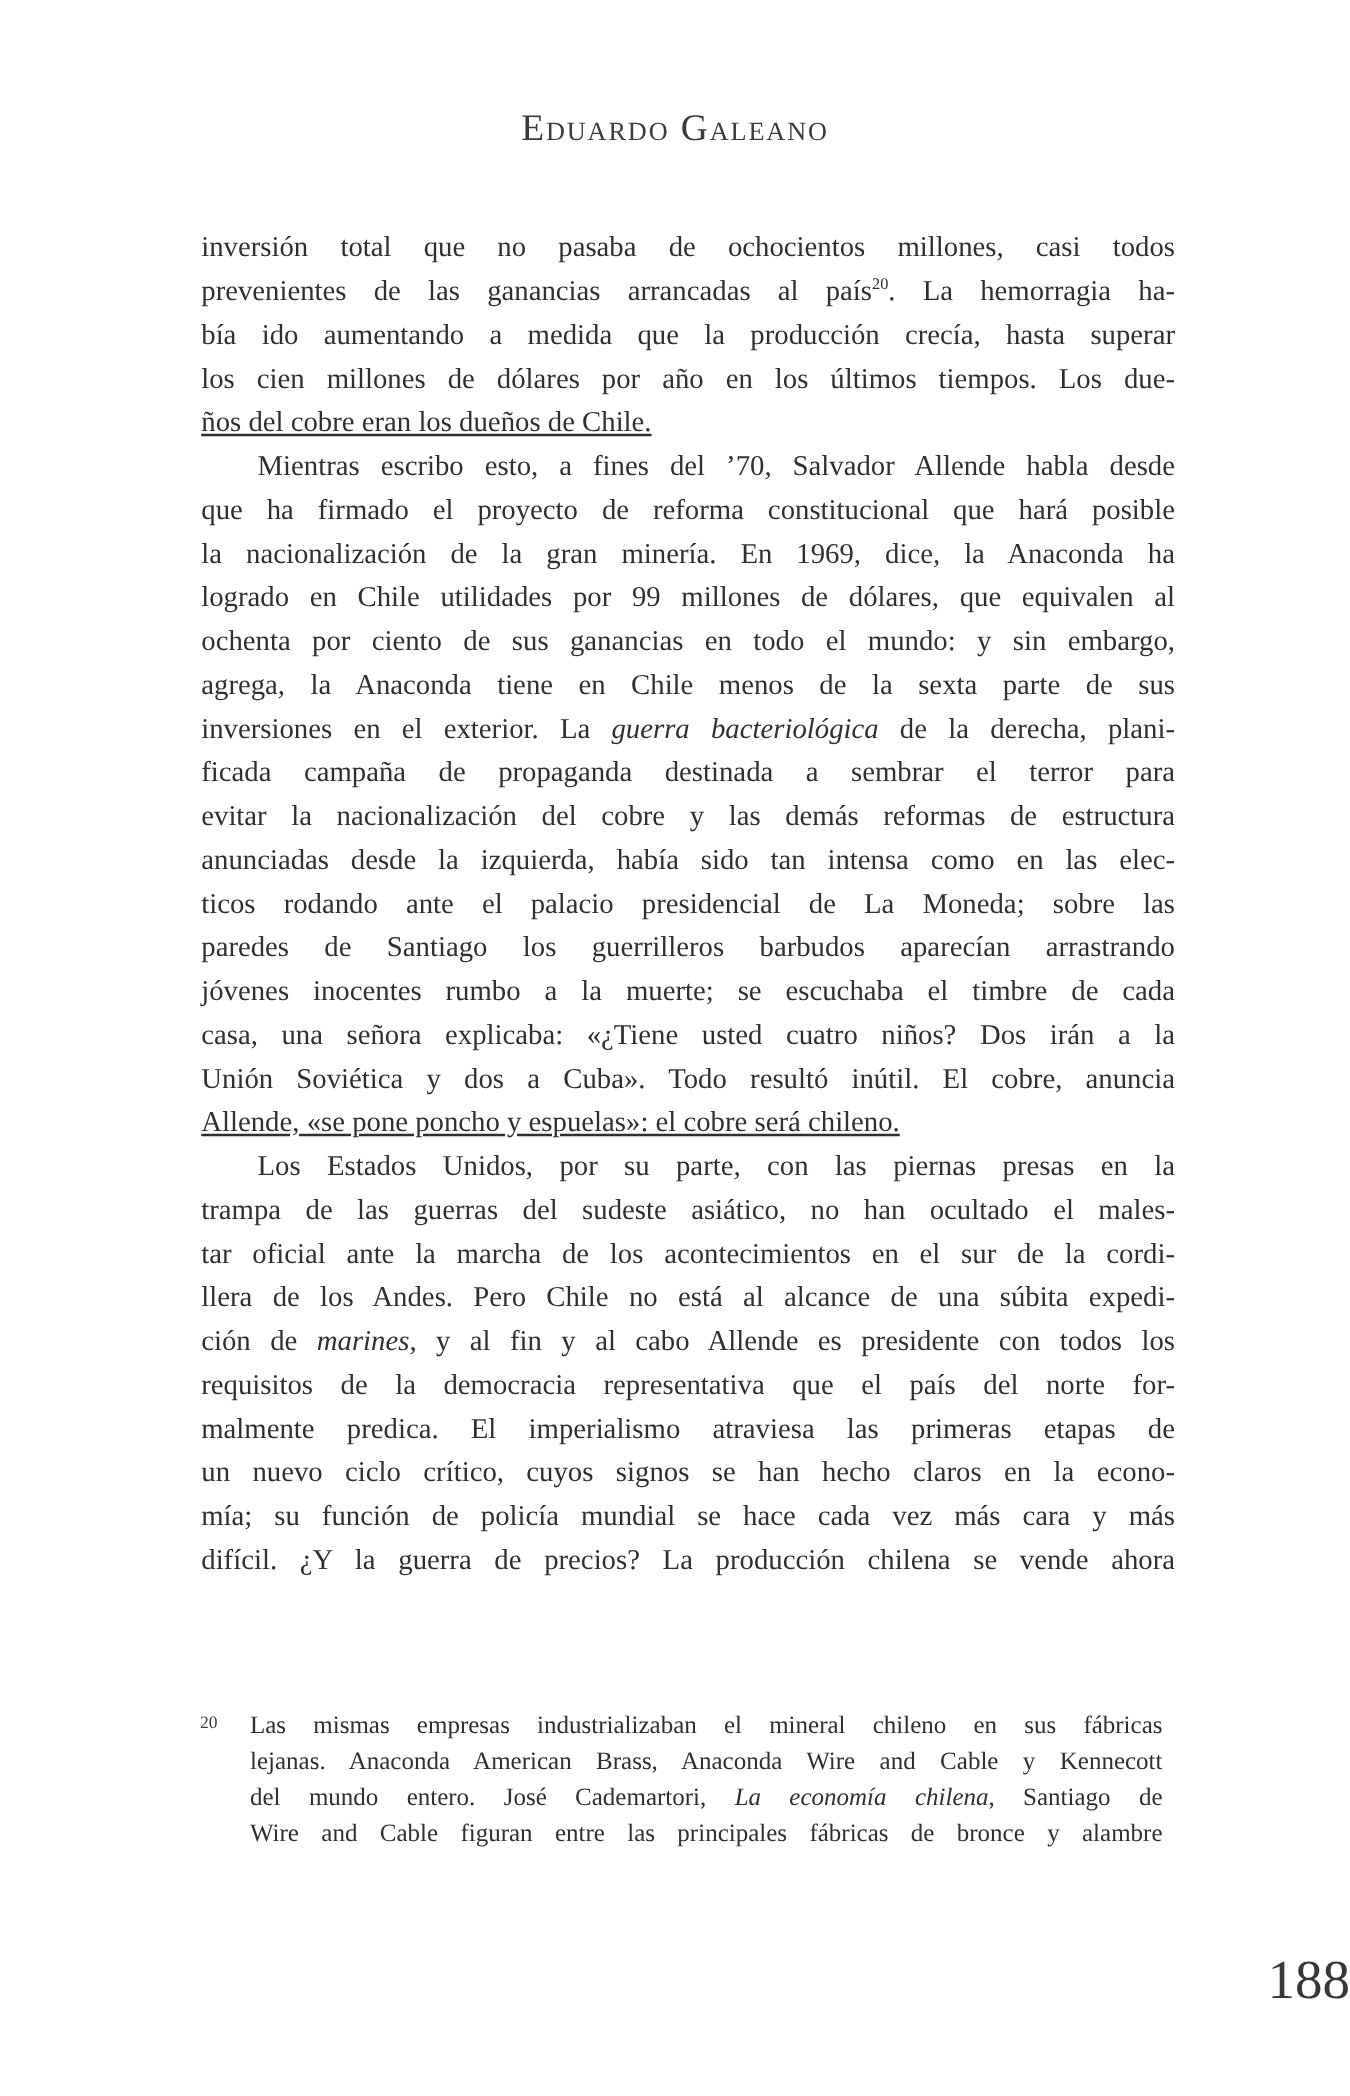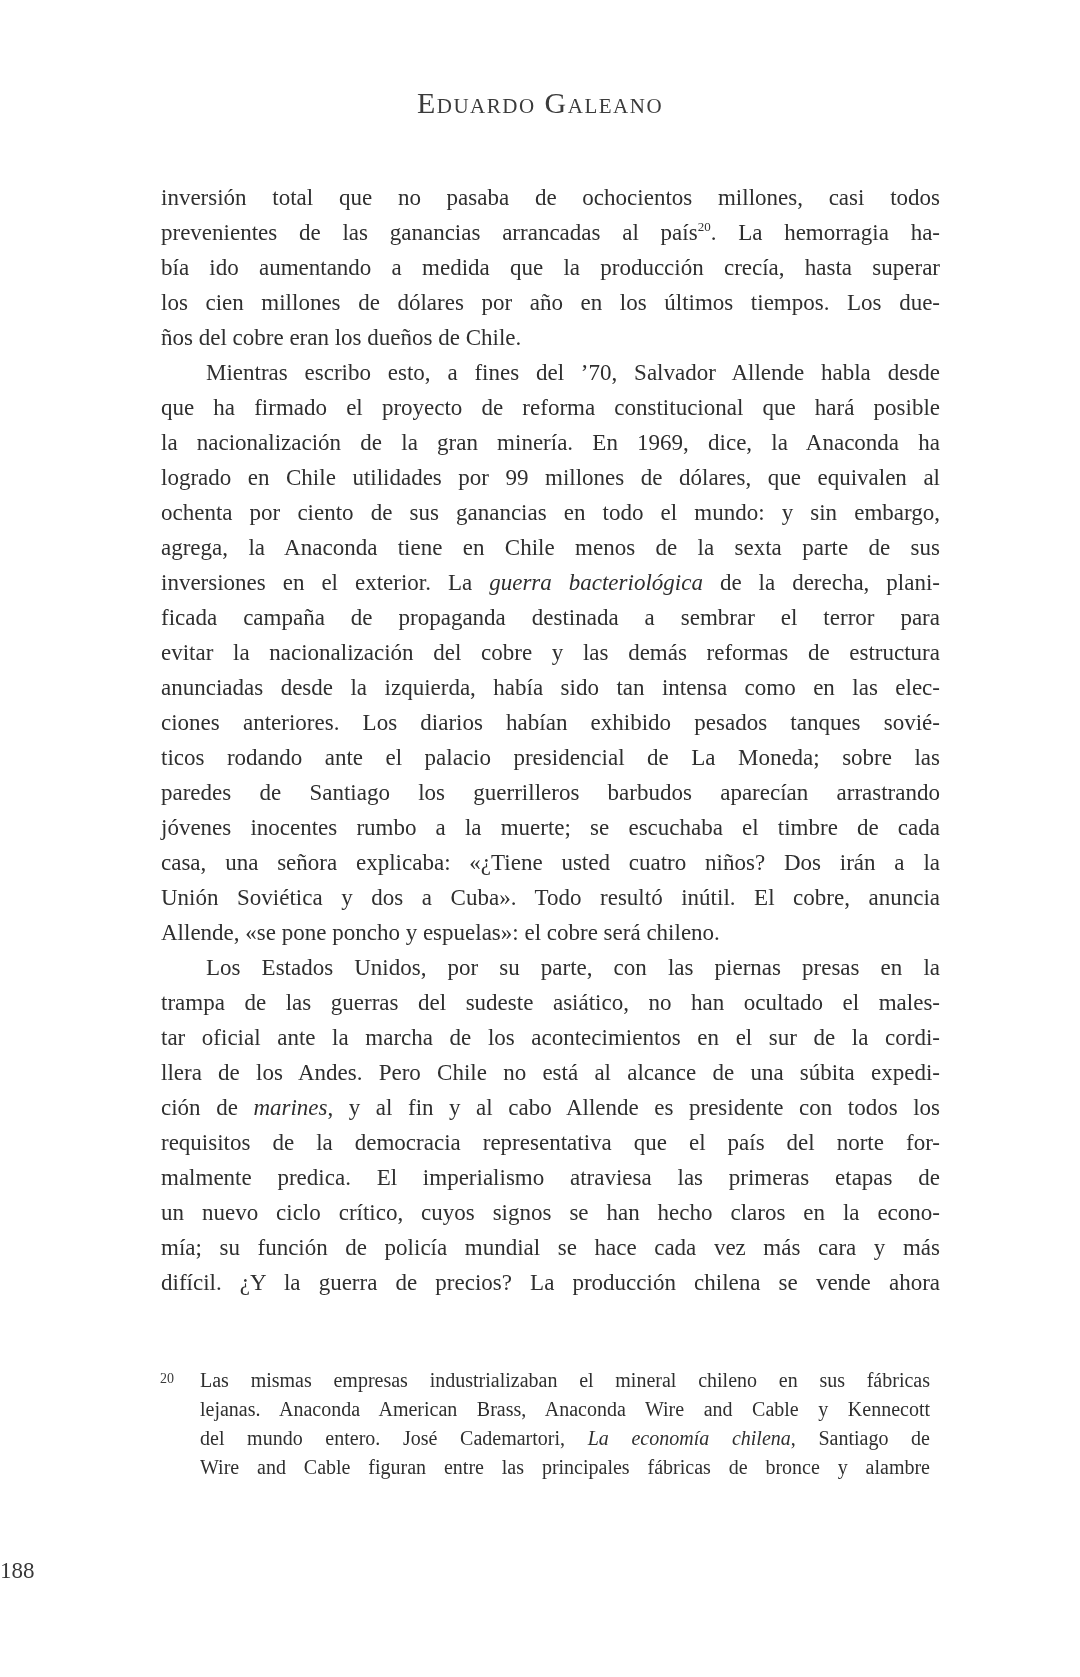--- a/index.html
+++ b/index.html
@@ -32,21 +32,21 @@
     top: 180px;
     width: 779px;
     font-size: 23px;
     line-height: 35px;
   }
 
   .line {
     text-align: justify;
     text-align-last: justify;
   }
-  .line.last { text-align-last: left; }
+  .line.last { text-align-last: left; text-decoration: underline; }
   .line.indent { text-indent: 45px; }
 
   .line sup, .fn-line sup {
     font-size: 13px;
     line-height: 0;
     vertical-align: baseline;
     position: relative;
     top: -9px;
   }
 
@@ -70,22 +70,22 @@
     text-align: justify;
     text-align-last: justify;
   }
   .fn-line.last { text-align-last: left; }
 
   .page-number {
     position: absolute;
     top: 1558px;
     left: 0;
     width: 100%;
-    text-align: left;
-    font-size: 23px;
+    text-align: right;
+    font-size: 44px;
     color: #383838;
   }
 </style>
 </head>
 <body>
 
 <div class="page">
 
   <header class="running-head">Eduardo Galeano</header>
 
@@ -101,21 +101,20 @@
         <div class="line indent">Mientras escribo esto, a fines del ’70, Salvador Allende habla desde</div>
         <div class="line">que ha firmado el proyecto de reforma constitucional que hará posible</div>
         <div class="line">la nacionalización de la gran minería. En 1969, dice, la Anaconda ha</div>
         <div class="line">logrado en Chile utilidades por 99 millones de dólares, que equivalen al</div>
         <div class="line">ochenta por ciento de sus ganancias en todo el mundo: y sin embargo,</div>
         <div class="line">agrega, la Anaconda tiene en Chile menos de la sexta parte de sus</div>
         <div class="line">inversiones en el exterior. La <i>guerra bacteriológica</i> de la derecha, plani-</div>
         <div class="line">ficada campaña de propaganda destinada a sembrar el terror para</div>
         <div class="line">evitar la nacionalización del cobre y las demás reformas de estructura</div>
         <div class="line">anunciadas desde la izquierda, había sido tan intensa como en las elec-</div>
-        <div class="line">ciones anteriores. Los diarios habían exhibido pesados tanques sovié-</div>
         <div class="line">ticos rodando ante el palacio presidencial de La Moneda; sobre las</div>
         <div class="line">paredes de Santiago los guerrilleros barbudos aparecían arrastrando</div>
         <div class="line">jóvenes inocentes rumbo a la muerte; se escuchaba el timbre de cada</div>
         <div class="line">casa, una señora explicaba: «¿Tiene usted cuatro niños? Dos irán a la</div>
         <div class="line">Unión Soviética y dos a Cuba». Todo resultó inútil. El cobre, anuncia</div>
         <div class="line last">Allende, «se pone poncho y espuelas»: el cobre será chileno.</div>
       </div>
       <div class="para">
         <div class="line indent">Los Estados Unidos, por su parte, con las piernas presas en la</div>
         <div class="line">trampa de las guerras del sudeste asiático, no han ocultado el males-</div>

